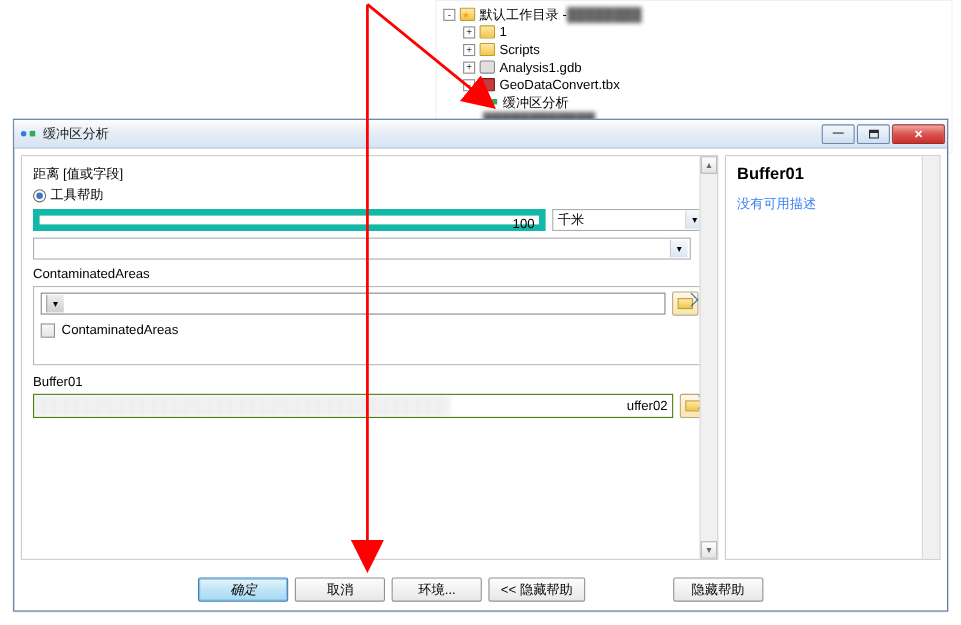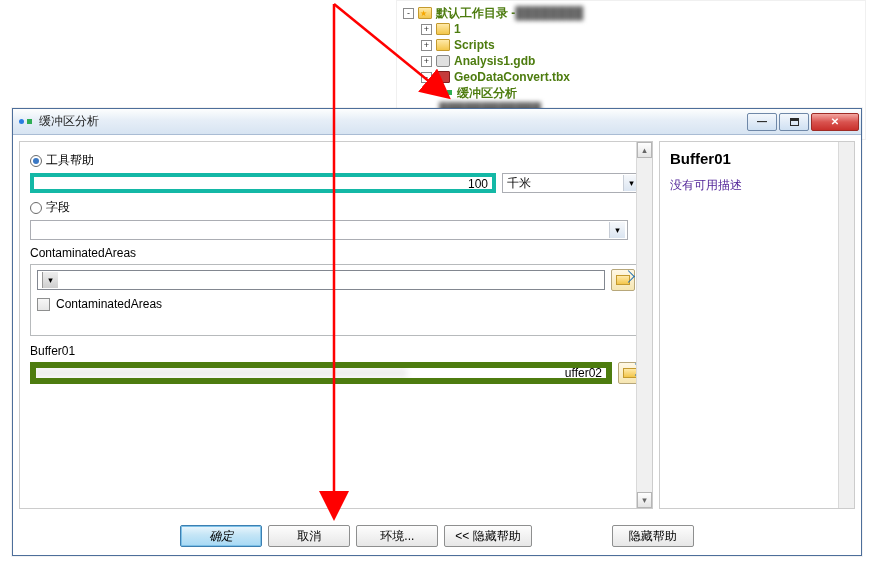--- a/index.html
+++ b/index.html
@@ -16,21 +16,21 @@
   .ico { width: 14px; height: 12px; margin-right: 4px; display: inline-block; }
   .ico-folder { background: linear-gradient(#ffe9a8,#f3c64b); border: 1px solid #c49a2e; border-radius: 1px; }
   .ico-folder-star { position: relative; }
   .ico-folder-star::after { content: "★"; position: absolute; left: 1px; top: -2px; font-size: 8px; color: #f6a700; }
   .ico-gdb { background: #e0e0e0; border: 1px solid #888; border-radius: 2px; }
   .ico-tbx { background: #c43c3c; border: 1px solid #7d1e1e; border-radius: 1px; }
   .ico-model { width: 14px; height: 12px; margin-right: 4px; display: inline-block; position: relative; }
   .ico-model::before { content: ""; position: absolute; left: 0; top: 3px; width: 5px; height: 5px; border-radius: 50%; background: #2a7de1; }
   .ico-model::after  { content: ""; position: absolute; left: 8px; top: 3px; width: 5px; height: 5px; background: #2fae55; }
   .blur { filter: blur(2px); color: #666; }
-  .tree-label { color: #4d7c0f; font-weight: bold; }
+  .tree-label { color: #000000; }
 
   
   .dialog { position: absolute; left: 12px; top: 108px; width: 850px; height: 448px;
             border: 1px solid #4d6e9a; background: #fff; box-shadow: 0 0 0 1px rgba(0,0,0,.05); }
   .titlebar { height: 26px; background: linear-gradient(#fdfefe,#e6eef7 45%,#d7e4f2);
               border-bottom: 1px solid #a9bcd4; display: flex; align-items: center;
               padding: 0 2px 0 6px; }
   .title-icon { width: 14px; height: 14px; margin-right: 6px; display: inline-block; position: relative; }
   .title-icon::before { content: ""; position: absolute; left: 0; top: 4px; width: 5px; height: 5px; border-radius: 50%; background: #2a7de1; }
   .title-icon::after  { content: ""; position: absolute; left: 8px; top: 4px; width: 5px; height: 5px; background: #2fae55; }
@@ -41,36 +41,36 @@
   .win-btn.close { width: 48px; background: linear-gradient(#f3a7a1,#d9534f 50%,#c9302c);
                    border-color: #9e2b26; color: #fff; }
   .win-glyph { font-size: 10px; font-weight: bold; color: #2b2b2b; }
   .win-btn.close .win-glyph { color: #fff; }
   .win-btn.max .win-glyph { display: inline-block; width: 9px; height: 8px; border: 1px solid #2b2b2b; border-top-width: 3px; }
 
   .dialog-body { position: absolute; top: 26px; bottom: 40px; left: 0; right: 0; display: flex; }
   .left-pane { flex: 1; border: 1px solid #ccc; margin: 6px 0 6px 6px; padding: 8px 10px; position: relative; overflow: hidden; }
   .right-pane { width: 196px; border: 1px solid #ccc; margin: 6px 6px 6px 6px; padding: 8px 10px; position: relative; overflow-y: auto; }
   .right-pane h3 { margin: 0 0 10px 0; font-size: 15px; font-weight: bold; }
-  .right-pane .desc { color: #4c1d95; }
+  .right-pane .desc { color: #3b82f6; }
   .scrollbar { position: absolute; right: 0; top: 0; bottom: 0; width: 16px;
                background: #f0f0f0; border-left: 1px solid #d9d9d9; }
   .scrollbar .sb-btn { height: 16px; background: linear-gradient(#fefefe,#e4e4e4);
                        border: 1px solid #b5b5b5; display: flex; align-items:center; justify-content:center; font-size:9px; color:#666; }
   .scrollbar .sb-btn.bottom { position: absolute; bottom: 0; left: 0; right: 0; }
   .right-scroll { position: absolute; right: 0; top: 0; bottom: 0; width: 16px; background:#f0f0f0; border-left:1px solid #d9d9d9; }
 
   .grp-label { color: #000; margin-bottom: 2px; }
   .radio-row { display: flex; align-items: center; margin: 2px 0 4px 0; }
   .radio { width: 12px; height: 12px; border: 1px solid #6a6a6a; border-radius: 50%; margin-right: 4px;
            display: inline-flex; align-items: center; justify-content: center; background: #fff; }
   .radio.checked::after { content: ""; width: 6px; height: 6px; border-radius: 50%; background: #3b78c4; }
 
   .row-flex { display: flex; align-items: center; gap: 6px; margin-bottom: 6px; }
-  .num-input { flex: 1; height: 20px; border: 4px solid #14b8a6; background: #fff; padding: 0 4px;
+  .num-input { flex: 1; height: 20px; border: 6px solid #14b8a6; background: #fff; padding: 0 4px;
                text-align: right; }
   .dropdown { width: 140px; height: 20px; border: 1px solid #abadb3; background: #fff;
               display: flex; align-items: center; padding: 0 2px 0 4px; }
   .dropdown .dd-label { flex: 1; }
   .dropdown .dd-arrow { width: 16px; height: 16px; border-left: 1px solid #c7cdd6;
                         background: linear-gradient(#f6f8fb,#dbe5f1); display:flex; align-items:center; justify-content:center; font-size:9px; }
   .full-dd { width: 598px; height: 20px; border: 1px solid #abadb3; background: #fff;
              display: flex; align-items: center; padding: 0 2px 0 4px; }
   .full-dd .dd-arrow { width: 16px; height: 16px; border-left: 1px solid #c7cdd6;
                        background: linear-gradient(#f6f8fb,#dbe5f1); display:flex; align-items:center; justify-content:center; font-size:9px; }
@@ -78,21 +78,21 @@
   .section-label { margin: 6px 0 4px 0; }
   .panel-box { border: 1px solid #b7babc; height: 72px; padding: 4px 6px; margin-bottom: 8px; background:#fff; }
   .inside-dd { width: 568px; height: 20px; border: 1px solid #828790; background:#fff;
                display:flex; align-items:center; padding:0 2px 0 4px; }
   .inside-dd .dd-arrow { width: 16px; height: 16px; border-left:1px solid #989898;
                          background: linear-gradient(#eee,#cfcfcf); display:flex; align-items:center; justify-content:center; font-size:9px; }
   .chk-row { display:flex; align-items:center; margin-top:6px; }
   .chk { width:13px; height:13px; border:1px solid #8e8f8f; background:linear-gradient(#f7f7f7,#e6e6e6); margin-right:6px; }
 
   .path-row { display:flex; align-items:center; gap:6px; }
-  .path-input { flex:1; height:22px; border:6px solid #4d7c0f; background:#fff; padding:0 4px;
+  .path-input { flex:1; height:22px; border:1px solid #4d7c0f; background:#fff; padding:0 4px;
                 display:flex; align-items:center; position:relative; overflow:hidden;text-align:right; }
   .path-blur { position:absolute; left:0; top:0; bottom:0; width:65%; filter:blur(2.5px);
                background: repeating-linear-gradient(90deg,#8a8a8a 0 2px, transparent 2px 5px);
                opacity:.35; }
   .path-text { position:relative; margin-left:auto; }
 
   .browse-btn { width:24px; height:22px; border:1px solid #b7a77a; border-radius:2px;
                 background: linear-gradient(#fff8e5,#f6e6b2); display:flex; align-items:center; justify-content:center; }
   .browse-btn .fold { width:14px; height:10px; background:linear-gradient(#ffe9a8,#f3c64b); border:1px solid #c49a2e; position:relative; }
   .browse-btn .fold::after { content:""; position:absolute; right:-4px; top:-4px; width:8px; height:8px;
@@ -163,40 +163,37 @@
         </div>
       <div class="win-btn close">
           <span class="win-glyph">✕</span>
         </div>
     </div>
   </div>
 
   <div class="dialog-body">
     <div class="left-pane">
 
+      <div class="grp-label">距离 [值或字段]</div>
 
       <div class="radio-row">
         <span class="radio checked"></span>
         <span>工具帮助</span>
       </div>
 
       <div class="row-flex">
         <div class="num-input">
           <span>100</span>
         </div>
         <div class="dropdown">
           <span class="dd-label">千米</span>
           <span class="dd-arrow">▾</span>
         </div>
       </div>
 
-      <div class="radio-row">
-        <span class="radio"></span>
-        <span>字段</span>
-      </div>
 
       <div class="full-dd">
         <span style="flex:1"></span>
         <span class="dd-arrow">▾</span>
       </div>
 
       <div class="section-label">ContaminatedAreas</div>
 
       <div class="panel-box">
         <div class="row-flex" style="gap:6px;">

